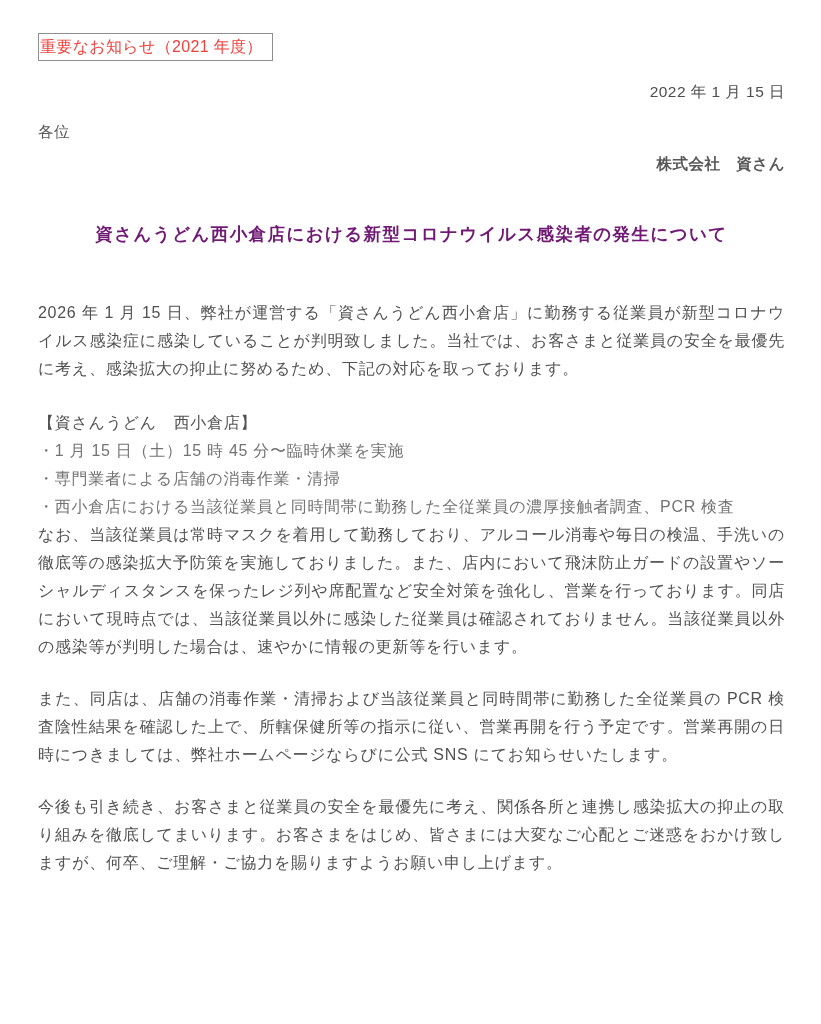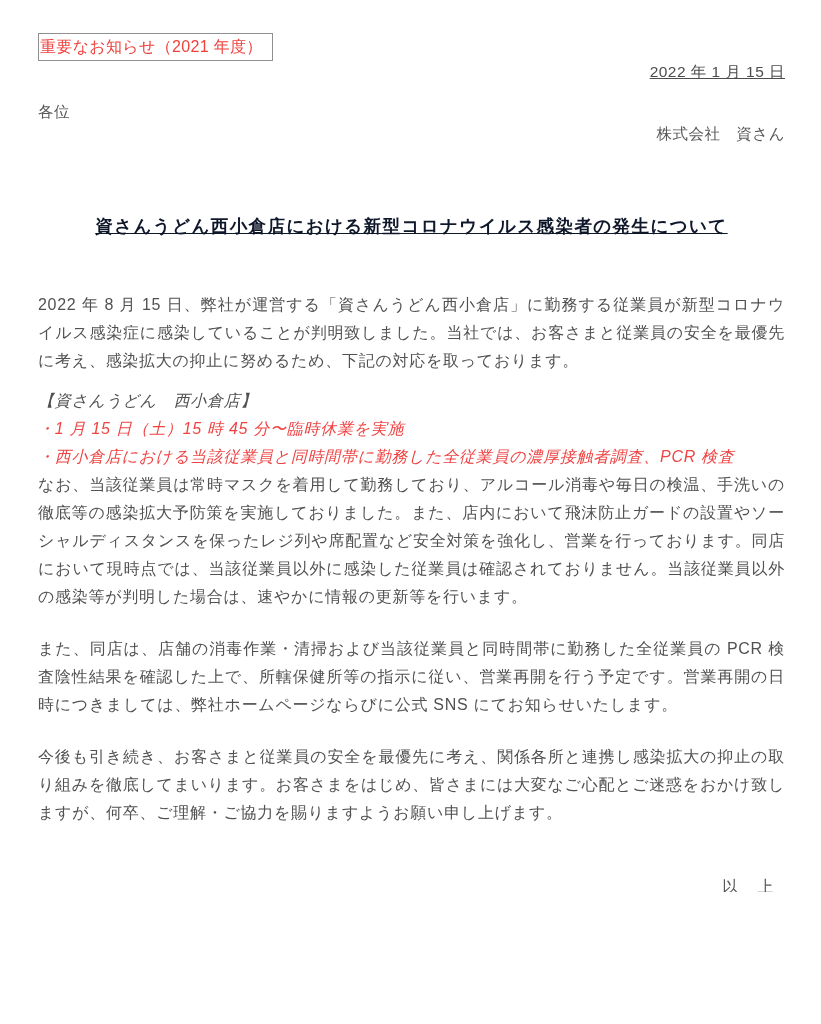--- a/index.html
+++ b/index.html
@@ -19,53 +19,52 @@
     display: inline-block;
     border: 1px solid #8f8f8f;
     color: #ef423d;
     font-size: 16px;
     line-height: 1.45;
     padding: 1px 9px 2px 1px;
     letter-spacing: 0.02em;
     background: #ffffff;
   }
   .line { font-size: 15.5px; line-height: 22px; letter-spacing: 0.03em; }
-  .date-line   { text-align: right; color: #4d4d4d; text-decoration: underline; }
+  .date-line   { text-align: right; margin-top: 20px; color: #4d4d4d; }
   .recipient   { text-align: left;  margin-top: 18px; color: #585858; }
-  .company-line{ text-align: right; color: #585858; }
+  .company-line{ text-align: right; margin-top: 10px; color: #585858; font-weight: bold; }
   .doc-title {
-    margin-top: 68px;
+    margin-top: 46px;
     text-align: center;
     font-size: 17.5px;
     font-weight: bold;
-    color: #0f172a;
+    color: #701a75;
     letter-spacing: 0.08em;
     line-height: 26px;
-    text-decoration: underline;
   }
   .para {
     font-size: 16px;
     line-height: 28px;
     letter-spacing: 0.045em;
     text-align: justify;
     color: #515151;
   }
   .para-intro   { margin-top: 52px; }
-  .measures     { margin-top: 12px; font-style: italic; }
+  .measures     { margin-top: 26px; }
   .measures-heading {
     font-size: 16px;
     line-height: 28px;
     letter-spacing: 0.045em;
     color: #515151;
   }
   .measure-item {
     font-size: 16px;
     line-height: 28px;
     letter-spacing: 0.045em;
-    color: #ef4444;
+    color: #737373;
   }
   .para-masks   { }
   .para-future  { margin-top: 24px; }
   .para-reopen  { margin-top: 24px; }
   .closing {
     margin-top: 50px;
     text-align: right;
     font-size: 16px;
     letter-spacing: 0.1em;
     color: #585858;
@@ -80,25 +79,26 @@
   <div class="badge">重要なお知らせ（2021 年度）</div>
 
   <div class="line date-line">2022 年 1 月 15 日</div>
 
   <div class="line recipient">各位</div>
 
   <div class="line company-line">株式会社　資さん</div>
 
   <h1 class="doc-title">資さんうどん西小倉店における新型コロナウイルス感染者の発生について</h1>
 
-  <p class="para para-intro">2022 年 8 月 15 日、弊社が運営する「資さんうどん西小倉店」に勤務する従業員が新型コロナウイルス感染症に感染していることが判明致しました。当社では、お客さまと従業員の安全を最優先に考え、感染拡大の抑止に努めるため、下記の対応を取っております。</p>
+  <p class="para para-intro">2026 年 1 月 15 日、弊社が運営する「資さんうどん西小倉店」に勤務する従業員が新型コロナウイルス感染症に感染していることが判明致しました。当社では、お客さまと従業員の安全を最優先に考え、感染拡大の抑止に努めるため、下記の対応を取っております。</p>
 
   <div class="measures">
     <div class="measures-heading">【資さんうどん　西小倉店】</div>
     <div class="measure-item">・1 月 15 日（土）15 時 45 分〜臨時休業を実施</div>
+    <div class="measure-item">・専門業者による店舗の消毒作業・清掃</div>
     <div class="measure-item">・西小倉店における当該従業員と同時間帯に勤務した全従業員の濃厚接触者調査、PCR 検査</div>
   </div>
 
   <p class="para para-masks">なお、当該従業員は常時マスクを着用して勤務しており、アルコール消毒や毎日の検温、手洗いの徹底等の感染拡大予防策を実施しておりました。また、店内において飛沫防止ガードの設置やソーシャルディスタンスを保ったレジ列や席配置など安全対策を強化し、営業を行っております。同店において現時点では、当該従業員以外に感染した従業員は確認されておりません。当該従業員以外の感染等が判明した場合は、速やかに情報の更新等を行います。</p>
 
   <p class="para para-reopen">また、同店は、店舗の消毒作業・清掃および当該従業員と同時間帯に勤務した全従業員の PCR 検査陰性結果を確認した上で、所轄保健所等の指示に従い、営業再開を行う予定です。営業再開の日時につきましては、弊社ホームページならびに公式 SNS にてお知らせいたします。</p>
 
   <p class="para para-future">今後も引き続き、お客さまと従業員の安全を最優先に考え、関係各所と連携し感染拡大の抑止の取り組みを徹底してまいります。お客さまをはじめ、皆さまには大変なご心配とご迷惑をおかけ致しますが、何卒、ご理解・ご協力を賜りますようお願い申し上げます。</p>
 
   <div class="closing">以　上</div>

